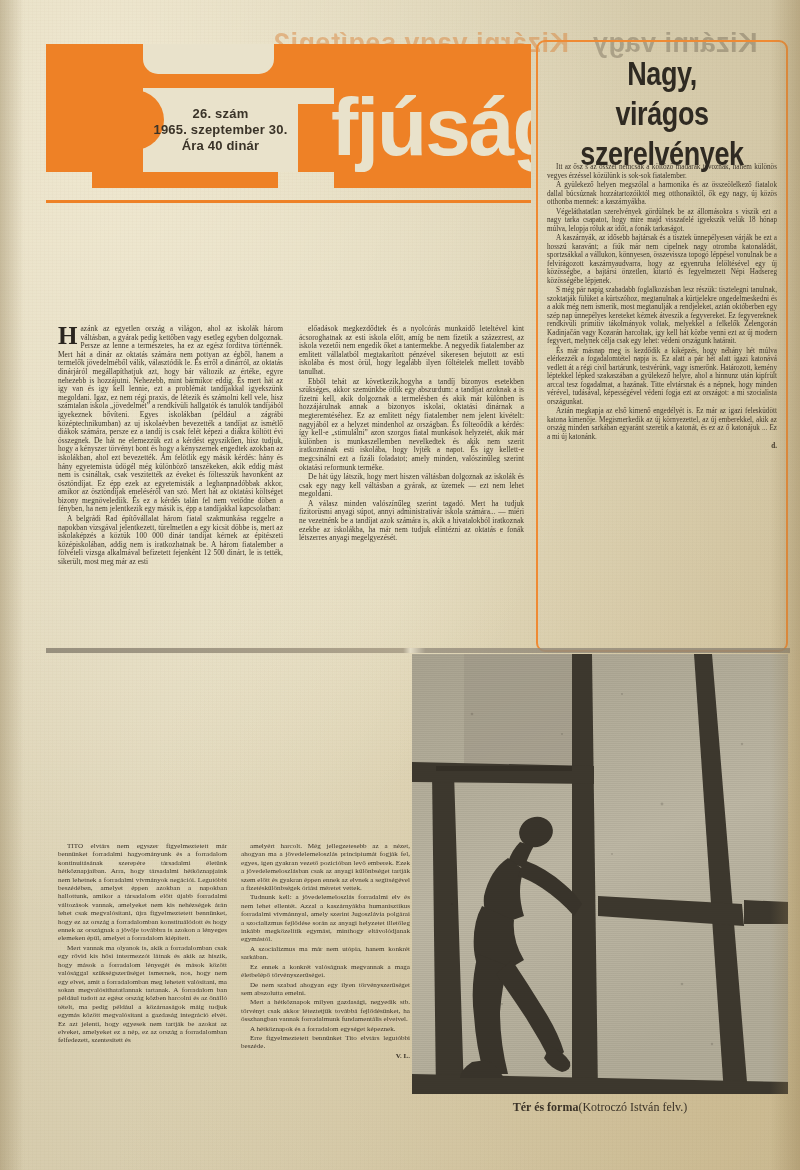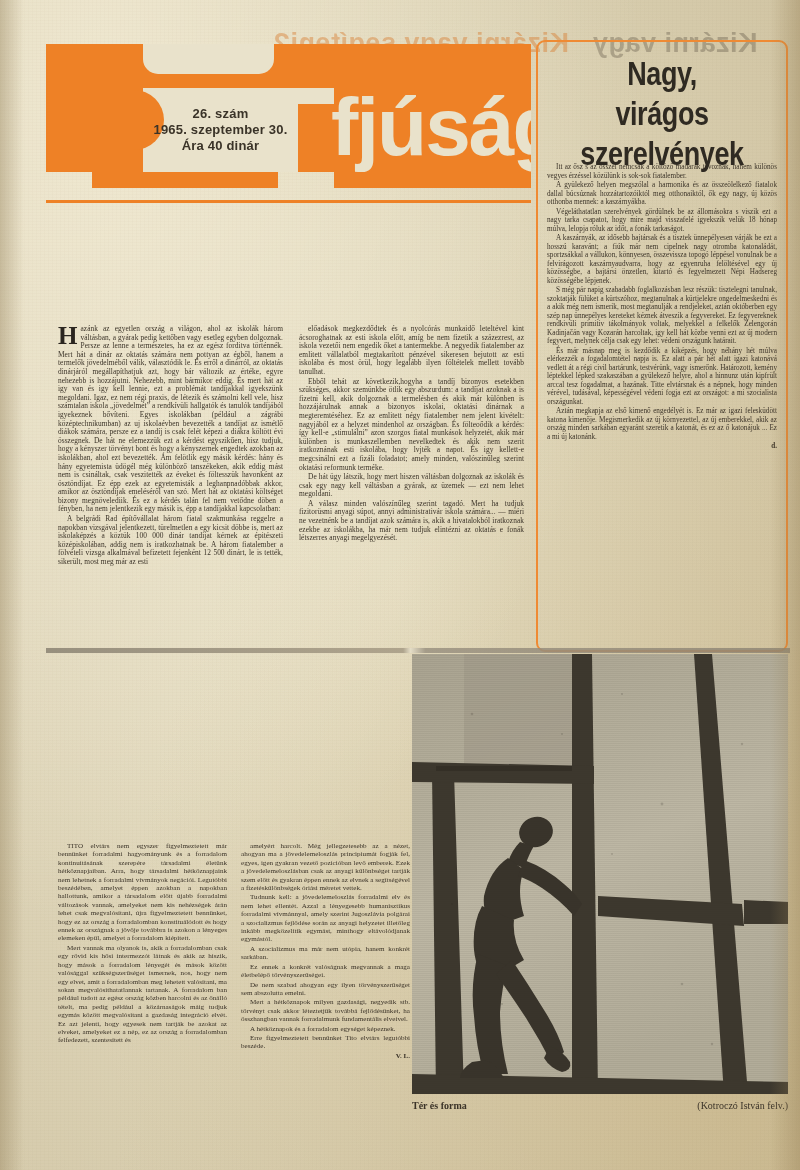--- a/index.html
+++ b/index.html
@@ -132,22 +132,22 @@
   
   .photo{
     position:absolute;left:412px;top:654px;width:376px;height:440px;
     background:#b9b3a0;overflow:hidden;
   }
   .photo svg{display:block;width:376px;height:440px;}
   .photo-noise{position:absolute;inset:0;opacity:.3;
     background-image:repeating-linear-gradient(0deg,rgba(40,38,30,.18) 0 1px,rgba(0,0,0,0) 1px 2px);}
   .caption{
     position:absolute;left:412px;top:1100px;width:376px;
-    font-family:"Liberation Serif",serif;font-size:10px;color:#3b3328;
-    display:flex;justify-content:space-between;
+    font-family:"Liberation Serif",serif;font-size:12px;color:#3b3328;
+    display:flex;justify-content:center;
   }
   .caption .cap-t{font-weight:bold;}
   .fold{
     position:absolute;left:0;top:0;width:24px;height:1170px;
     background:linear-gradient(90deg, rgba(140,120,80,.38), rgba(0,0,0,0));
   }
   .foldr{
     position:absolute;right:0;top:0;width:30px;height:1170px;
     background:linear-gradient(270deg, rgba(150,128,85,.42), rgba(0,0,0,0));
   }
@@ -224,21 +224,21 @@
   <div class="art2cols">
     <div class="col2">
       <div class="bodytext2">
         <p class="noind">TITO elvtárs nem egyszer figyelmeztetett már bennünket forradalmi hagyományunk és a forradalom kontinuitásának szerepére társadalmi életünk hétköznapjaiban. Arra, hogy társadalmi hétköznapjaink nem lehetnek a forradalmi vívmányok negációi. Legutóbbi beszédében, amelyet éppen azokban a napokban hallottunk, amikor a társadalom előtt újabb forradalmi változások vannak, amelyeket nem kis nehézségek árán lehet csak megvalósítani, újra figyelmeztetett bennünket, hogy ez az ország a forradalomban konstituálódott és hogy ennek az országnak a jövője továbbra is azokon a lényeges elemeken épül, amelyet a forradalom kiépített.</p>
         <p>Mert vannak ma olyanok is, akik a forradalomban csak egy rövid kis hősi intermezzót látnak és akik az hiszik, hogy mások a forradalom lényegét és mások között valósággal szükségszerűséget ismernek, nos, hogy nem egy elvet, amit a forradalomban meg lehetett valósítani, ma sokan megvalósithatatlannak tartanak. A forradalom ban például tudott az egész ország közben harcolni és az őnálló tételt, ma pedig például a közárnaságok máig tudjuk egymás között megvalósítani a gazdaság integráció elvét. Ez azt jelenti, hogy egyesek nem tartják be azokat az elveket, amelyeket ez a nép, ez az ország a forradalomban felfedezett, szentesített és</p>
       </div>
     </div>
     <div class="col2">
       <div class="bodytext2">
         <p class="noind">amelyért harcolt. Még jellegzetesebb az a nézet, ahogyan ma a jövedelemeloszlás principiumát fogják fel, egyes, igen gyakran vezető pozicióban levő emberek. Ezek a jövedelemeloszlásban csak az anyagi különbséget tartják szem előtt és gyakran éppen ennek az elvnek a segítségével a fizetéskülönbségek óriási méretet vettek.</p>
-        <p>Tudnunk kell: a jövedelemeloszlás forradalmi elv és nem lehet ellentét. Azzal a lényegesebb humanisztikus forradalmi vívmánnyal, amely szerint Jugoszlávia polgárai a szocializmus fejlődése során az anyagi helyzetet illetőleg inkább megközelítik egymást, minthogy eltávolódjanak egymástól.</p>
+        <p>Tudnunk kell: a jövedelemeloszlás forradalmi elv és nem lehet ellentét. Azzal a kaszárnyákba humanisztikus forradalmi vívmánnyal, amely szerint Jugoszlávia polgárai a szocializmus fejlődése során az anyagi helyzetet illetőleg inkább megközelítik egymást, minthogy eltávolódjanak egymástól.</p>
         <p>A szocializmus ma már nem utópia, hanem konkrét sarkában.</p>
         <p>Ez ennek a konkrét valóságnak megvannak a maga életbelépő törvényszerűségei.</p>
         <p>De nem szabad ahogyan egy ilyen törvényszerűséget sem abszolutta emelni.</p>
         <p>Mert a hétköznapok milyen gazdasági, negyedik stb. törvényt csak akkor léteztetjük továbbá fejlődésünket, ha összhangban vannak forradalmunk fundamentális elveivel.</p>
         <p>A hétköznapok és a forradalom egységet képeznek.</p>
         <p>Erre figyelmeztetett bennünket Tito elvtárs legutóbbi beszéde.</p>
         <p class="sig">V. L.</p>
       </div>
     </div>
   </div>

